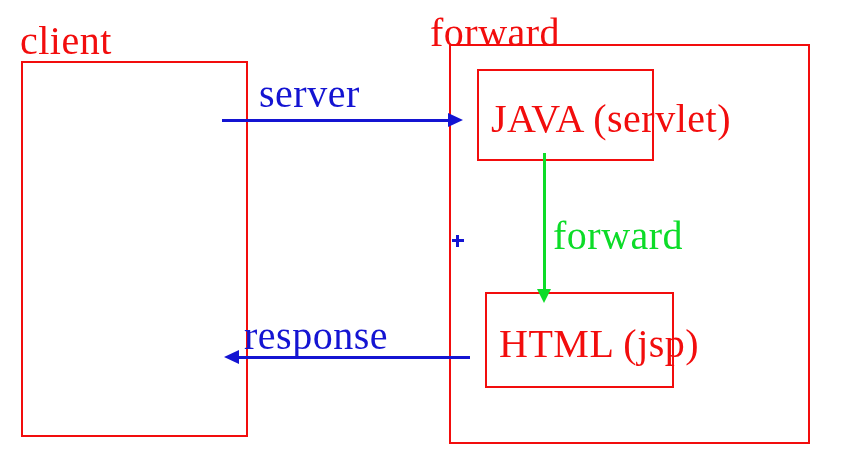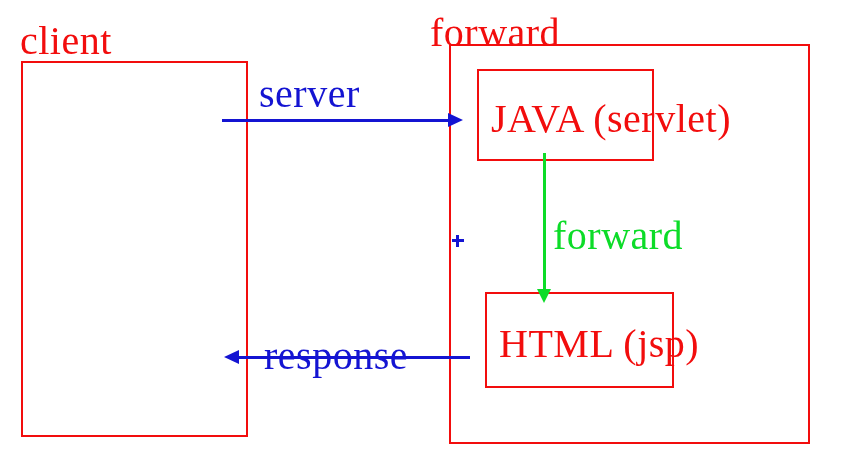--- a/index.html
+++ b/index.html
@@ -40,21 +40,21 @@
   #server-box { left: 449px; top: 44px;  width: 361px; height: 400px; }
   #java-box   { left: 477px; top: 69px;  width: 177px; height: 92px;  }
   #html-box   { left: 485px; top: 292px; width: 189px; height: 96px;  }
 
   
   #client-label   { left: 20px;  top: 21px;  }
   #server-label   { left: 430px; top: 13px;  }
   #java-label     { left: 491px; top: 99px;  }
   #html-label     { left: 499px; top: 324px; }
   #request-label  { left: 259px; top: 74px;  }
-  #response-label { left: 264px; top: 316px; margin-top: 20px; }
+  #response-label { left: 244px; top: 316px; }
   #forward-label  { left: 553px; top: 216px; }
 
   
   .hline { position: absolute; height: 3px; background: var(--blue); }
   .vline { position: absolute; width: 3px;  background: var(--green); }
   .head  { position: absolute; width: 0; height: 0; }
 
   #request-line  { left: 222px; top: 119px; width: 228px; }
   #request-head  { left: 448px; top: 113px;
                    border-top: 7px solid transparent;

